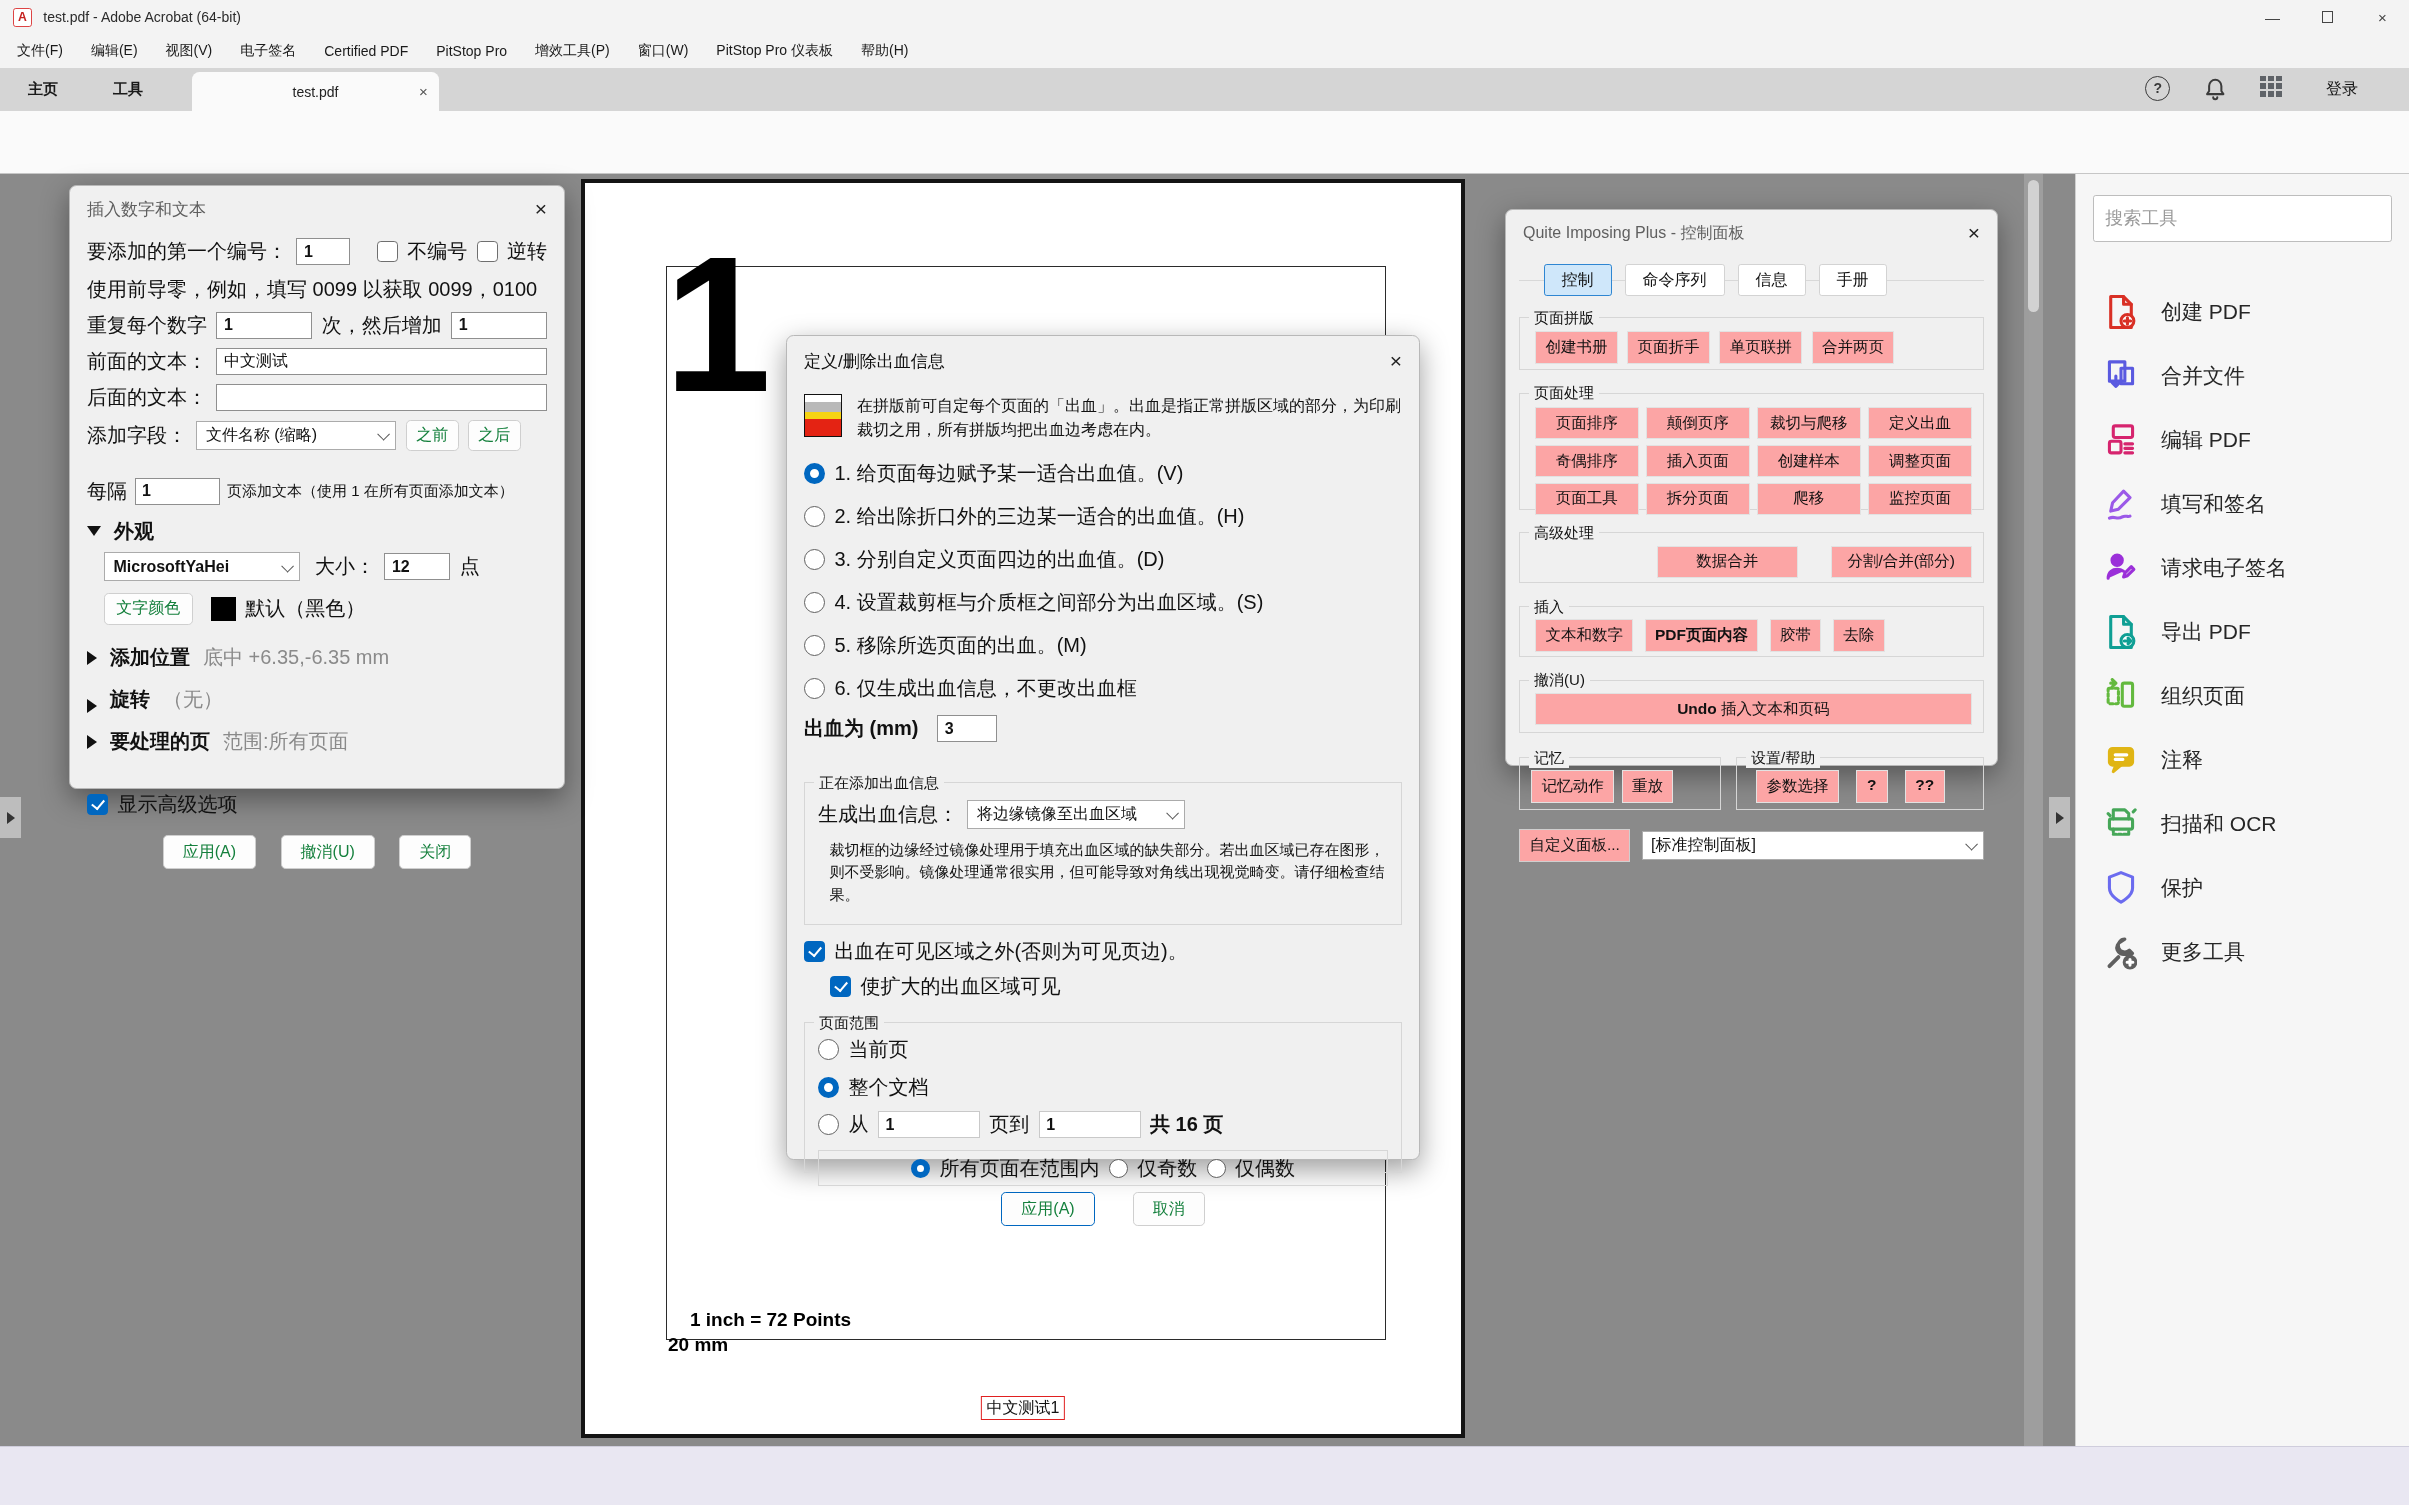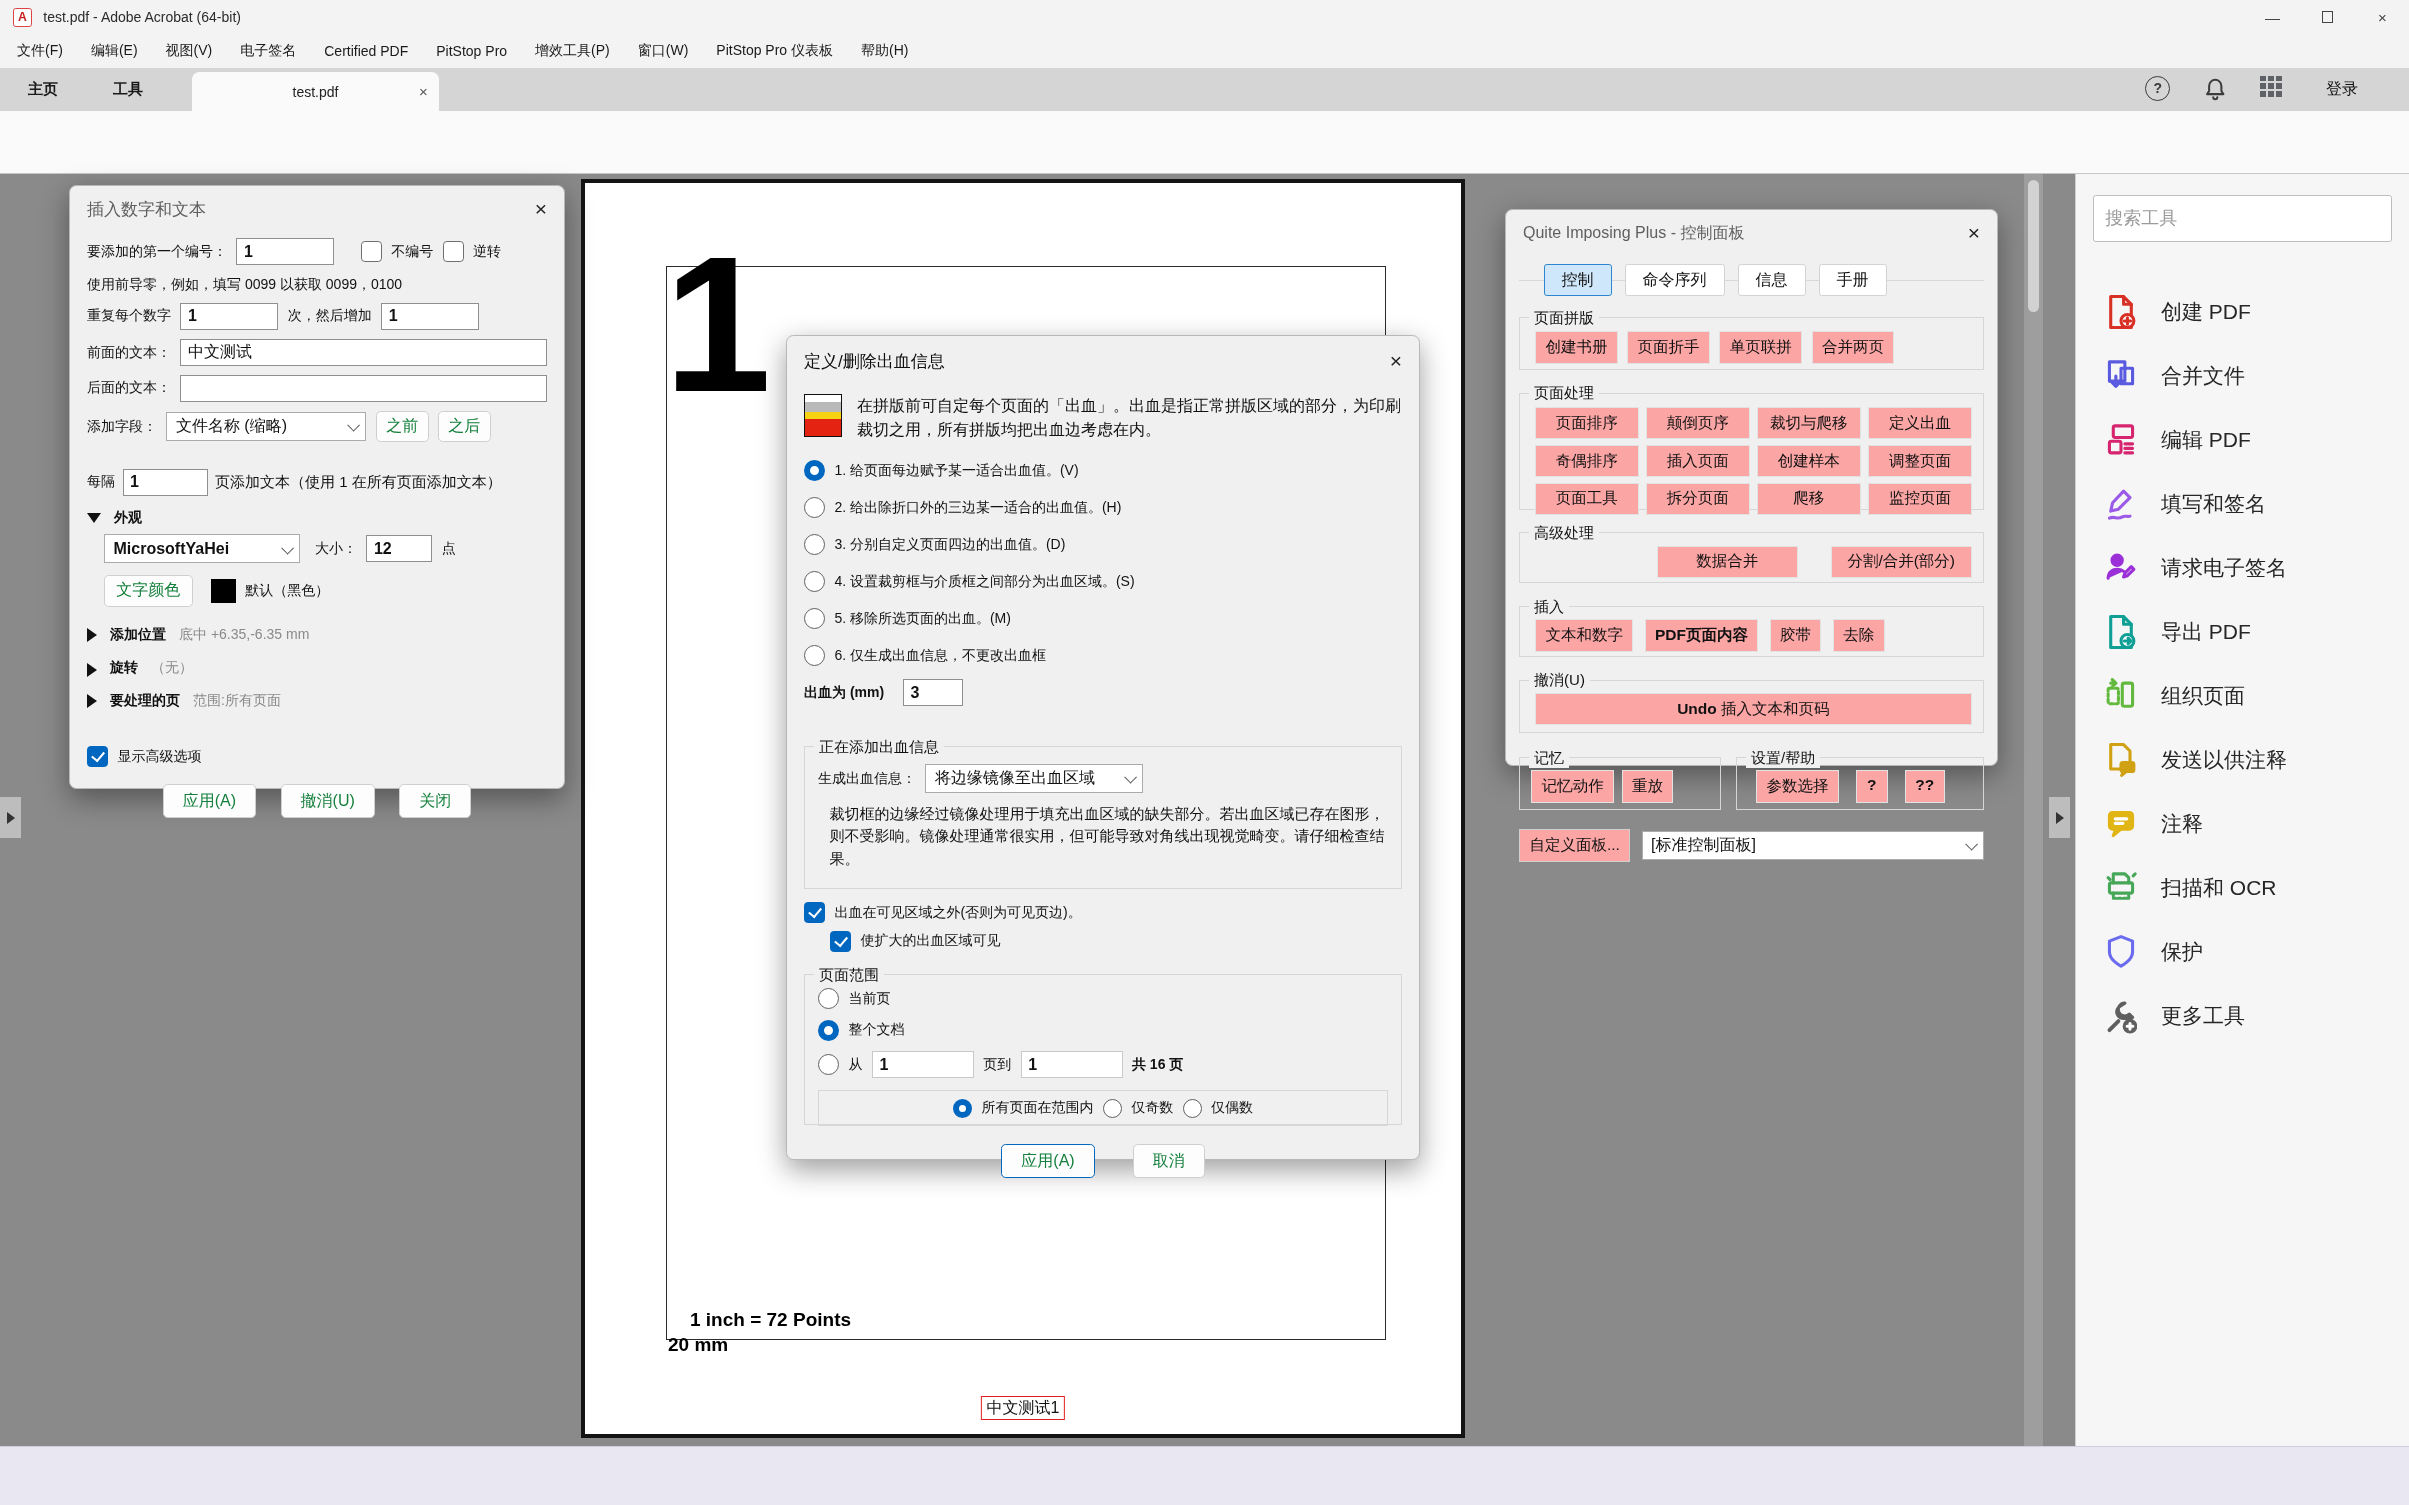--- a/index.html
+++ b/index.html
@@ -63,21 +63,21 @@
   .inp.num{font-weight:700;}
   .dd{background:#fff;border:0.9px solid #ababab;height:29px;display:flex;align-items:center;justify-content:space-between;padding:0 8.5px;font-size:16px;color:#111;}
   .chev{width:8.5px;height:8.5px;border-right:1.9px solid #555;border-bottom:1.9px solid #555;transform:rotate(45deg) translateY(-1.9px);}
   .cb{width:21px;height:21px;border:1.9px solid #6f6f6f;border-radius:3.8px;background:#fff;flex:none;position:relative;}
   .cb.on{background:#0067c0;border-color:#0067c0;}
   .cb.on::after{content:"";position:absolute;left:5.6px;top:1.9px;width:5.6px;height:10.4px;border-right:2.4px solid #fff;border-bottom:2.4px solid #fff;transform:rotate(40deg);}
   .rd{width:21px;height:21px;border:1.9px solid #616161;border-radius:50%;background:#fff;flex:none;}
   .rd.on{border:6.6px solid #0067c0;}
   .btn{background:#fdfdfd;border:0.9px solid #cfcfcf;border-radius:4.7px;padding:5.6px 19px;font-size:16px;color:#15803d;white-space:nowrap;}
   .btn.default{border:1.9px solid #0067c0;}
-  .lbl{font-size:14px;color:#111;white-space:nowrap;}
+  .lbl{font-size:20px;color:#111;white-space:nowrap;}
   .gray{color:#8a8a8a;}
   .tri-b{width:0;height:0;border-left:7.5px solid transparent;border-right:7.5px solid transparent;border-top:10.4px solid #111;}
   .tri-rt{width:0;height:0;border-top:7.5px solid transparent;border-bottom:7.5px solid transparent;border-left:10.4px solid #111;}
   .groupbox{position:relative;border:0.9px solid #d6d6d6;margin:0 17px;}
   .groupbox>.glabel{position:absolute;top:-9.4px;left:9.4px;background:#f0f0f0;padding:0 4.7px;font-size:15px;color:#111;white-space:nowrap;}
 
   
   .qbtn{background:#fca5a5;border:0.9px solid #e2e2e2;padding:4.7px 9.4px;font-size:15.5px;color:#111;white-space:nowrap;text-align:center;}
   .qtab{background:#fff;border:0.9px solid #d3d3d3;padding:4.7px 17px;font-size:16px;color:#111;border-radius:2.8px;}
   .qtab.active{background:#cfe7fa;border:1.4px solid #2e86d2;}
@@ -460,30 +460,20 @@
       </div>
       <div class="tool-item" style="--c: #63b93e;">
         <span class="tool-ic">
             <svg width="32" height="36" viewBox="0 0 24 28">
               <rect x="13" y="4" width="8" height="18" rx="1.5"></rect>
               <rect x="2" y="8" width="8" height="12" rx="1" stroke-dasharray="2.4 2"></rect>
               <path d="M8 4H4m4 0-2.8 2.8M8 4 5.2 1.2"></path>
             </svg>
           </span>
         <span>组织页面</span>
-      </div>
-      <div class="tool-item" style="--c: #d1a114;">
-        <span class="tool-ic">
-            <svg width="32" height="36" viewBox="0 0 24 28">
-              <path d="M4 2h10l5 5v14H4z"></path>
-              <rect x="12" y="16" width="10" height="7" rx="1.5" fill="currentColor"></rect>
-              <path d="M14 23l-1.5 3 3.5-3" fill="currentColor"></path>
-            </svg>
-          </span>
-        <span>发送以供注释</span>
       </div>
       <div class="tool-item" style="--c: #e0b514;">
         <span class="tool-ic">
             <svg width="32" height="36" viewBox="0 0 24 28">
               <rect x="3" y="5" width="18" height="13" rx="2.5" fill="currentColor"></rect>
               <path d="M8 18l-2 5 6-5" fill="currentColor"></path>
               <path d="M7.5 10h9m-9 3.5h6" stroke="#fff"></path>
             </svg>
           </span>
         <span>注释</span>

